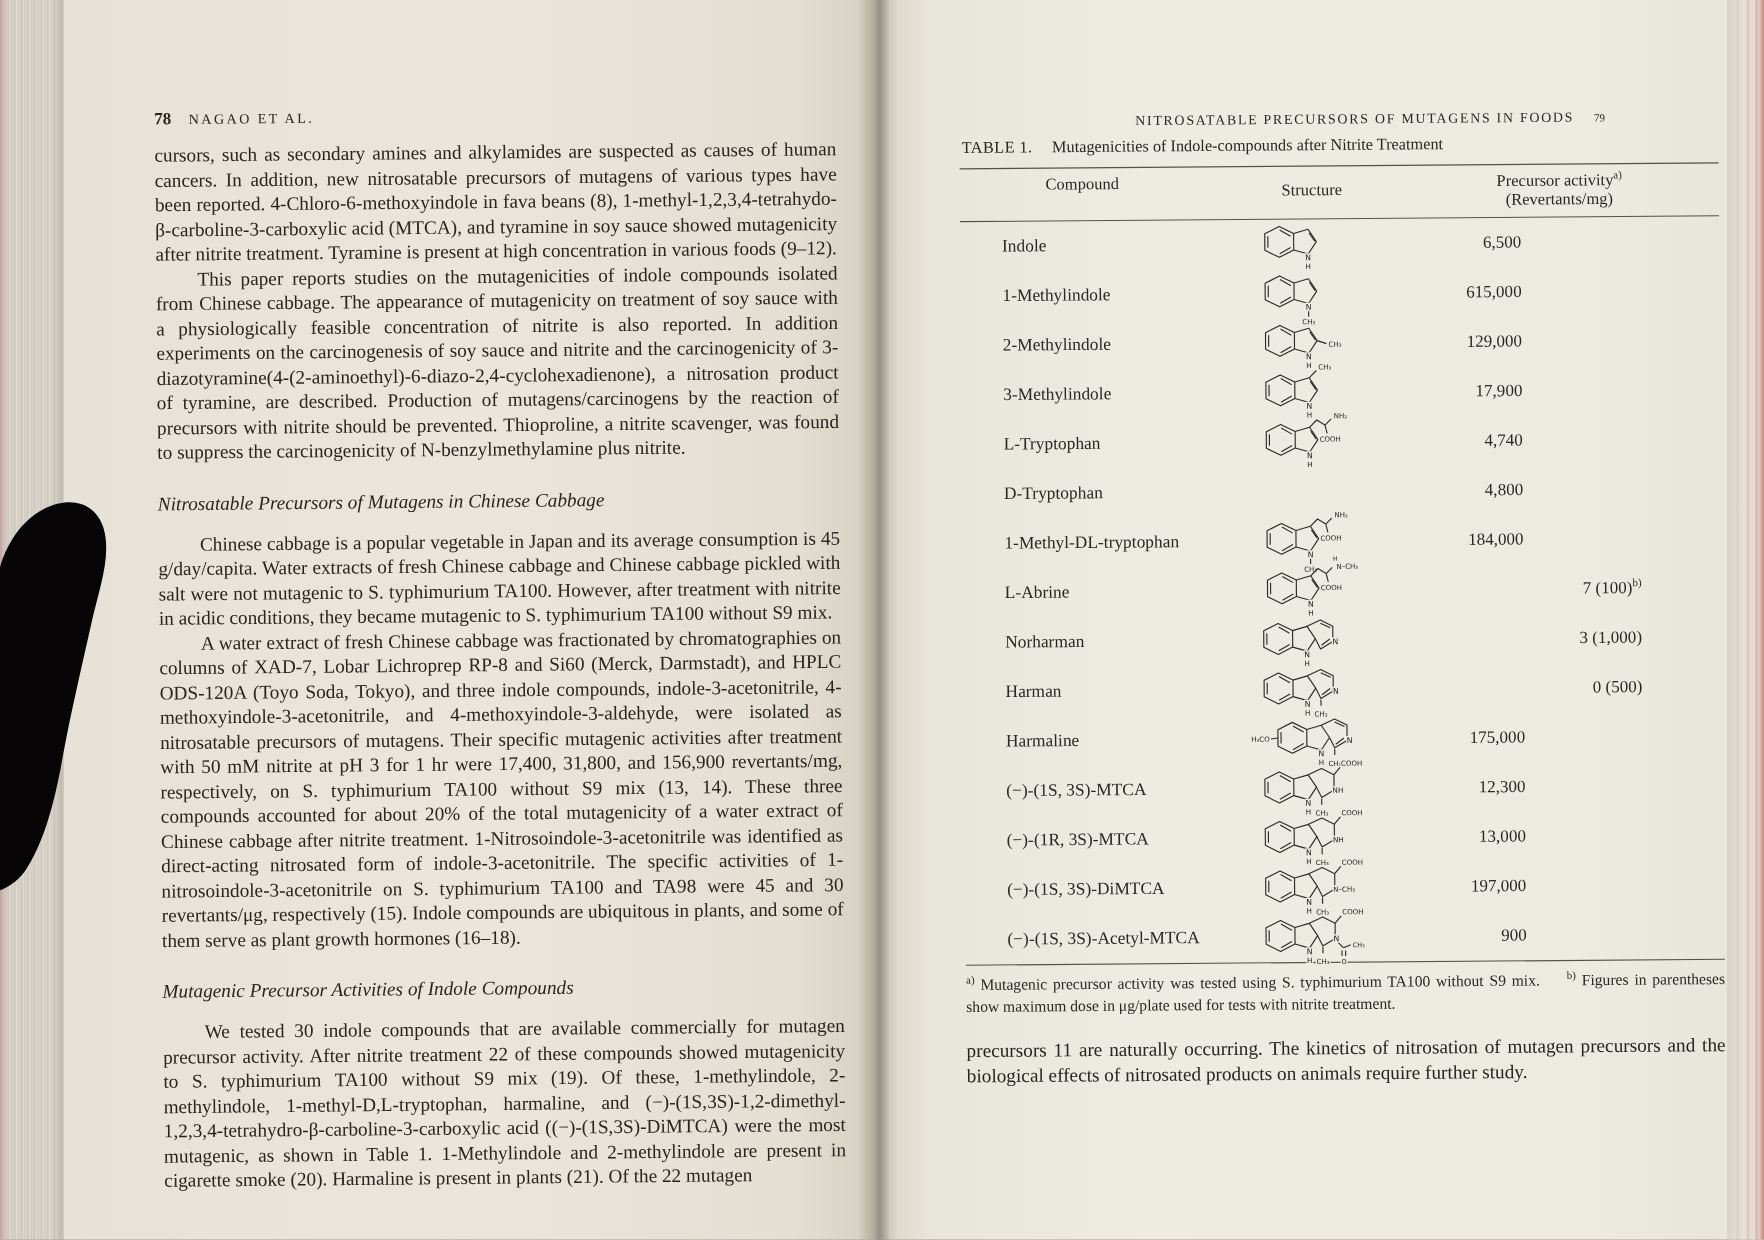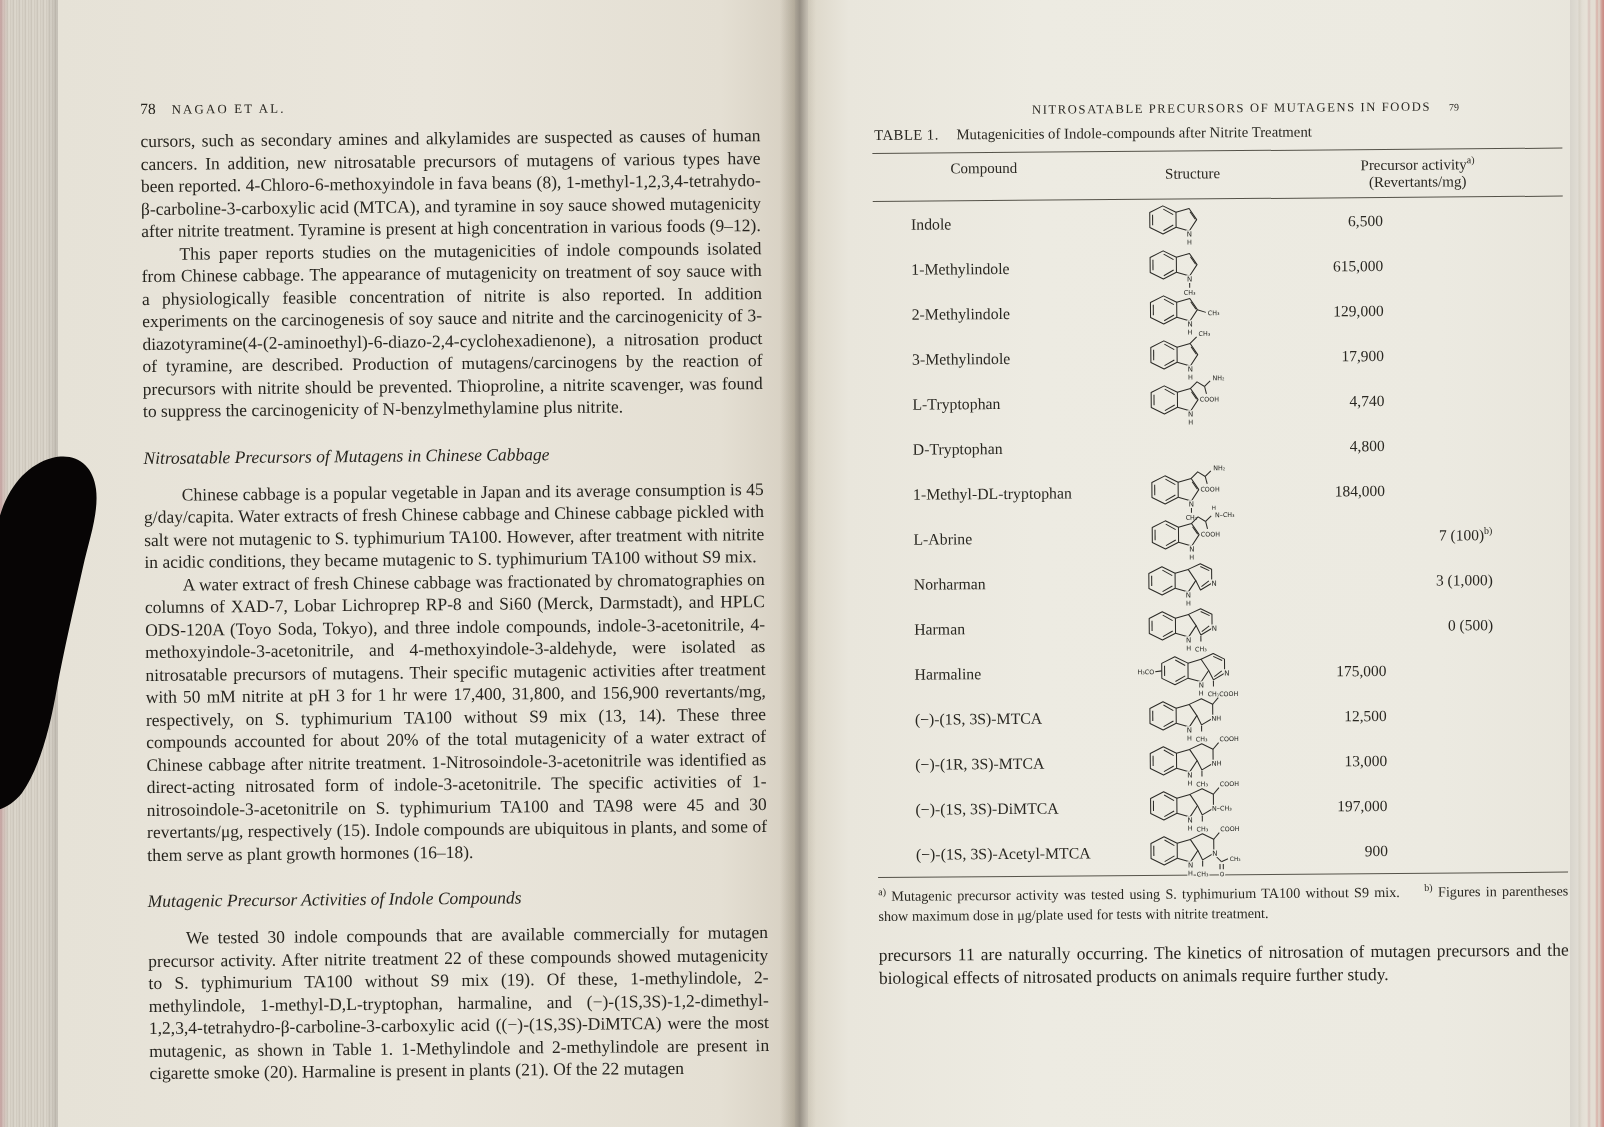--- a/index.html
+++ b/index.html
@@ -23,21 +23,21 @@
     background:linear-gradient(90deg,#e6e2d7 0%,#eae6dc 50%,#e4dfd3 90%,#d6cfc1 100%);}
   .page-right{left:808px;width:812px;
     background:linear-gradient(90deg,#dcd6c8 0%,#e9e6dc 5%,#edebe2 28%,#eceae1 78%,#e7e4da 100%);}
   .gutter{position:absolute;left:780px;top:0;width:36px;height:1127px;z-index:3;
     background:linear-gradient(90deg, rgba(90,80,60,0) 0%, rgba(96,86,66,.30) 40%, rgba(58,50,40,.38) 55%, rgba(96,86,66,.12) 75%, rgba(90,80,60,0) 100%);}
 
   
   .left-content{position:absolute;left:82px;top:100px;width:620px;
     transform:rotate(-0.55deg);transform-origin:0 0;}
   .running-head{display:flex;align-items:baseline;gap:16px;margin-bottom:12px;}
-  .rh-num{font-size:15.5px;}
+  .rh-num{font-size:15.5px;font-weight:bold;}
   .rh-cap{font-size:12.8px;letter-spacing:2.2px;}
   .para{font-size:17.5px;line-height:22.5px;text-align:justify;margin:0;}
   .para.ind{text-indent:38px;}
   .sect{font-style:italic;font-size:17.5px;margin:25px 0 15px 0;}
   #left-body .para + .para{margin-top:0;}
 
   
   .right-content{position:absolute;left:64px;top:104px;width:690px;
     transform:rotate(-0.45deg);transform-origin:0 0;color:#2a2822;}
   .running-head-r{display:flex;justify-content:flex-end;align-items:baseline;gap:18px;
@@ -381,21 +381,21 @@
                 </g>
                 <g font-family="DejaVu Sans, sans-serif" fill="#23221e" stroke="#ecebe2" stroke-width="2.6" paint-order="stroke" text-anchor="middle">
                   <text x="80" y="9.5" font-size="6.8" text-anchor="start">COOH</text>
                   <text x="71.5" y="35.5" font-size="7" text-anchor="start">NH</text>
                   <text x="48" y="48" font-size="7.5">N</text>
                   <text x="48" y="56.5" font-size="7">H</text>
                   <text x="61" y="57.5" font-size="6.8">CH₃</text>
                 </g>
               </svg>
             </div>
-            <div class="t-activity"><span>12,500</span></div>
+            <div class="t-activity"><span>12,300</span></div>
           </div>
           <div class="t-row">
             <div class="t-compound">(−)-(1R, 3S)-MTCA</div>
             <div class="t-structure">
               <svg viewBox="0 0 112 64" width="106" height="60">
                 <g fill="none" stroke="#2b2a26" stroke-width="1.1" stroke-linejoin="round">
                   <path d="M6,22 L20,15 L34,22 L34,38 L20,45 L6,38 Z"></path>
                   <path d="M9,24.5 L9,35.5"></path>
                   <path d="M20.5,18.5 L31,24.5"></path>
                   <path d="M20.5,41.5 L31,35.5"></path>

